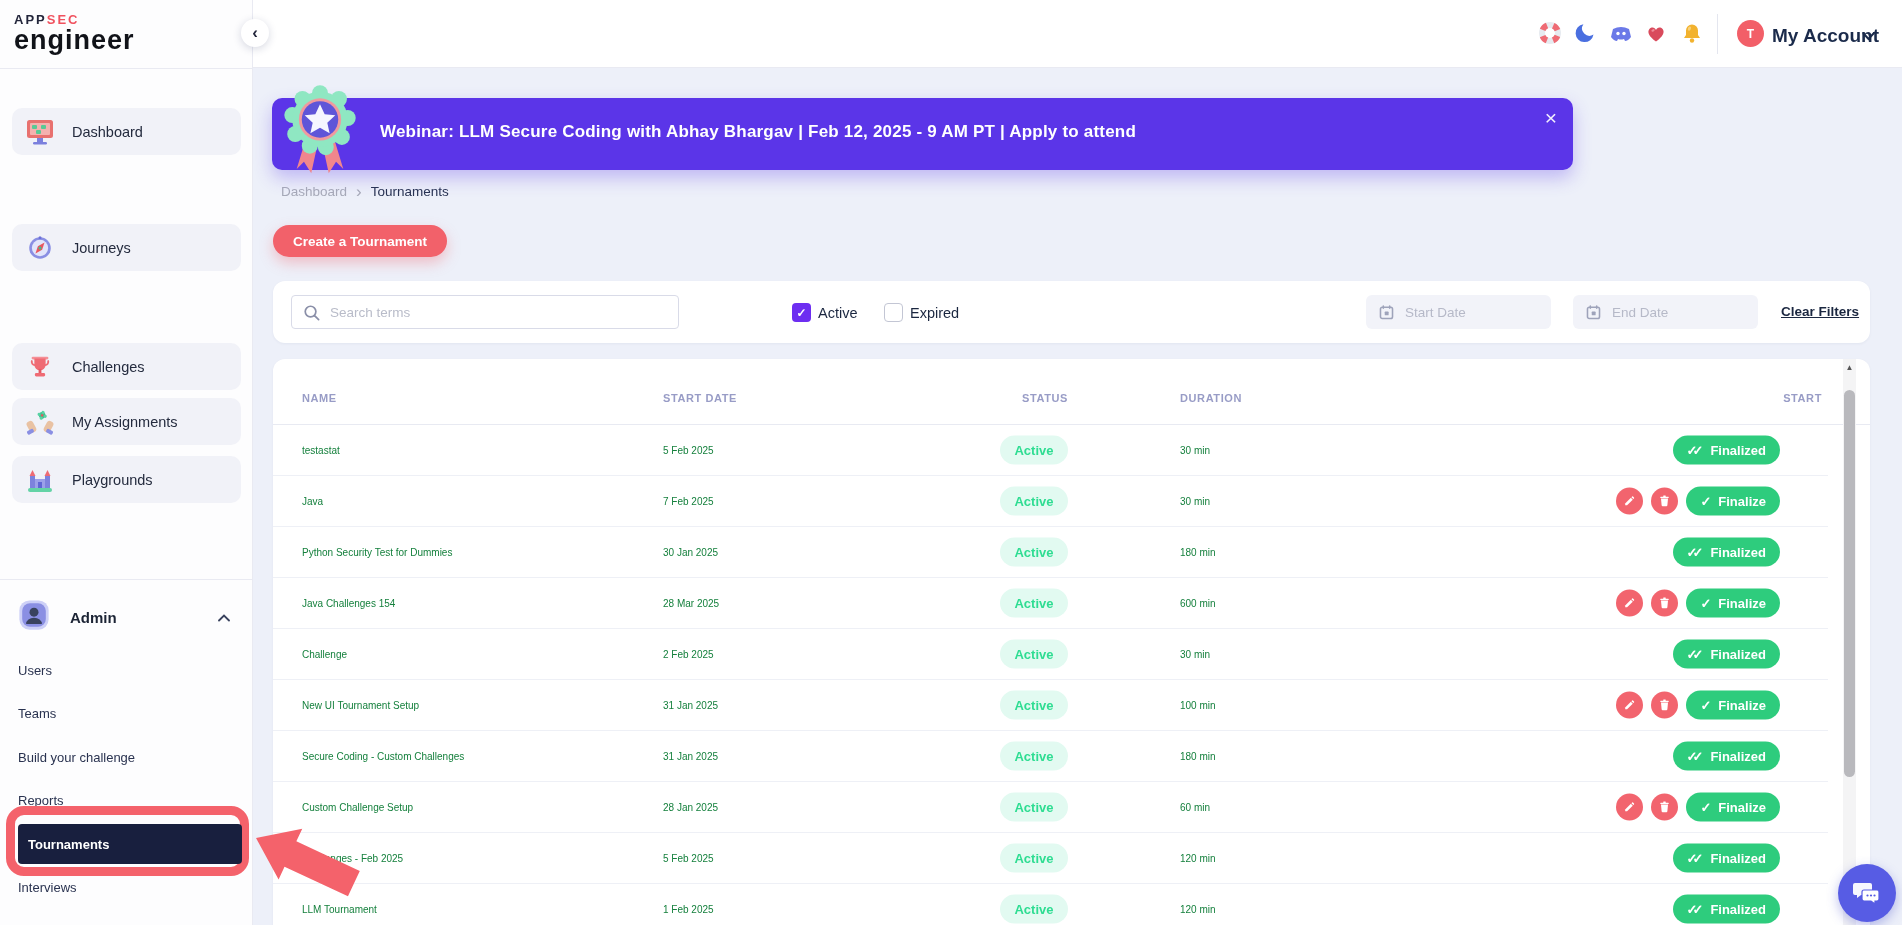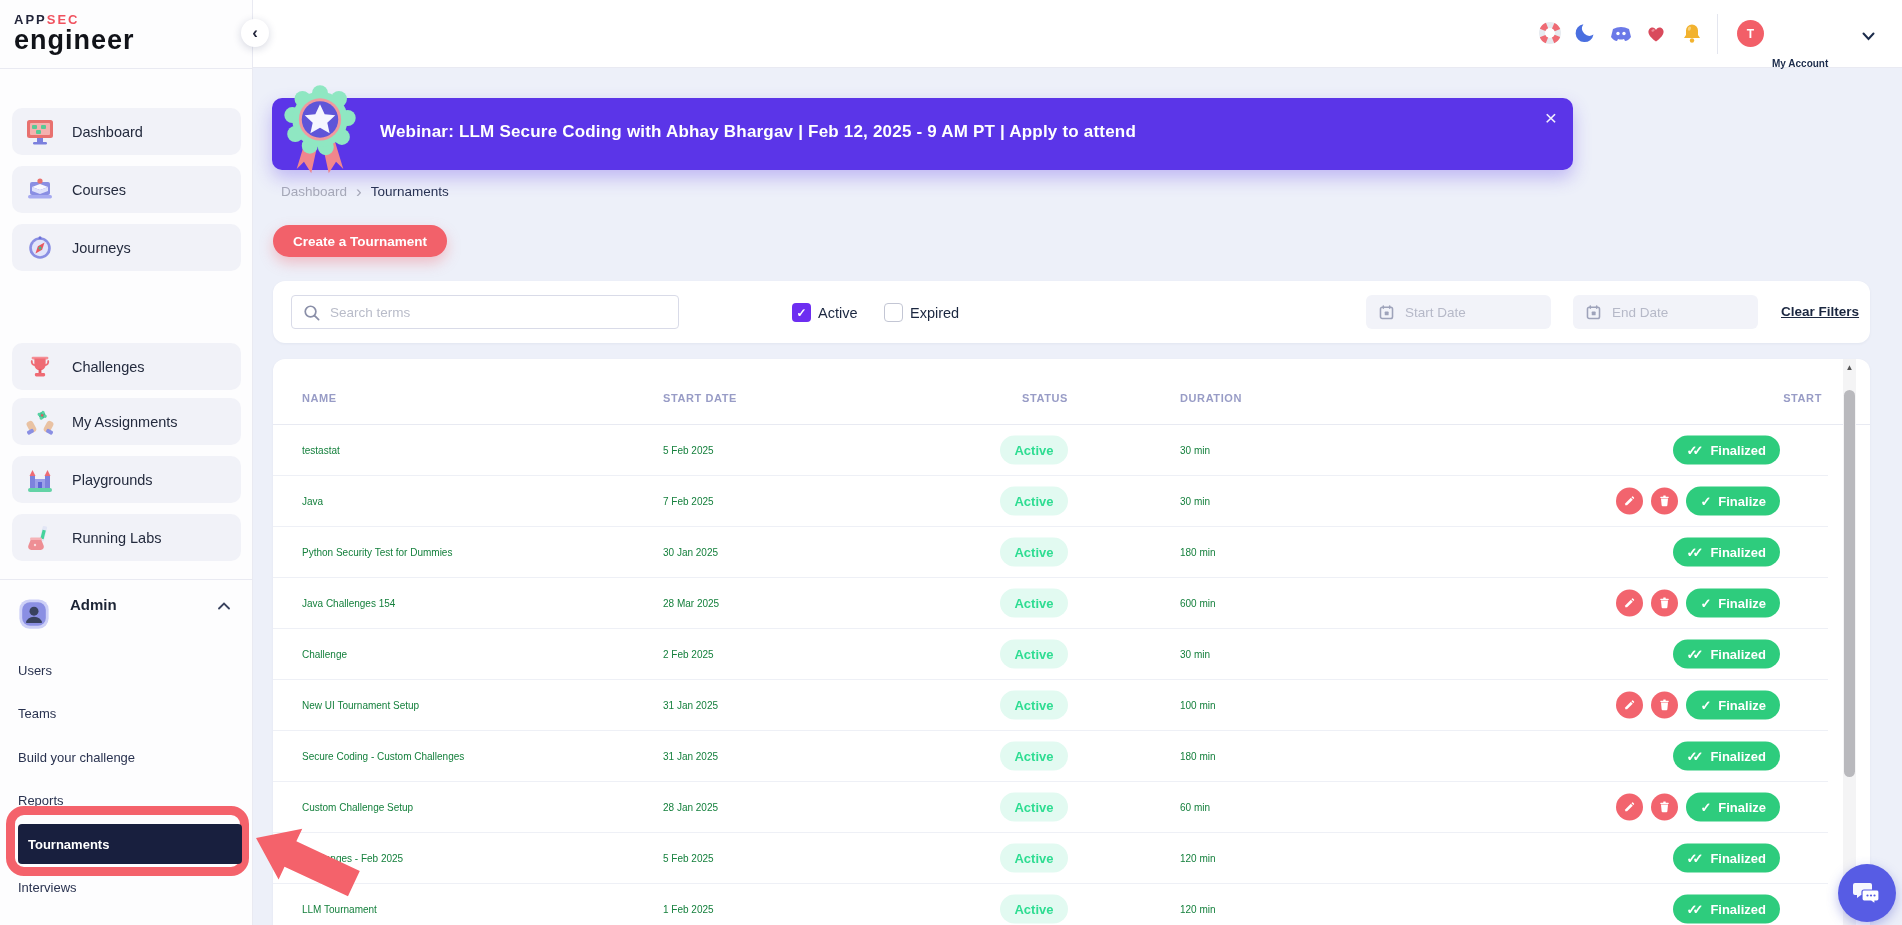--- a/index.html
+++ b/index.html
@@ -10,38 +10,38 @@
   .sidebar { position:absolute; left:0; top:0; width:253px; height:925px; background:#fdfdfe; border-right:1px solid #e9eaf2; z-index:5; }
   .logo { position:absolute; left:14px; top:12px; }
   .logo-top { font-size:13px; letter-spacing:2px; font-weight:600; color:#23263b; }
   .logo-top .sec { color:#f0525f; }
   .logo-main { font-size:27px; font-weight:800; color:#111319; letter-spacing:1px; margin-top:-2px; }
   .side-divider { position:absolute; left:0; top:68px; width:253px; border-top:1px solid #e9eaf2; }
   .nav-item { position:absolute; left:12px; width:229px; height:47px; background:#f1f2f8; border-radius:10px; display:flex; align-items:center; cursor:pointer; }
   .nav-item .nicon { width:36px; height:36px; margin-left:10px; display:flex; align-items:center; justify-content:center; }
   .nav-item .nlabel { margin-left:14px; font-size:14.5px; color:#242b3e; font-weight:500; }
   .divider2 { position:absolute; left:0; top:579px; width:253px; border-top:1px solid #e9eaf2; }
-  .admin-row { position:absolute; left:16px; top:596px; width:222px; height:42px; display:flex; align-items:flex-start; cursor:pointer; }
+  .admin-row { position:absolute; left:16px; top:596px; width:222px; height:42px; display:flex; align-items:center; cursor:pointer; }
   .admin-row .alabel { margin-left:18px; font-size:15px; font-weight:700; color:#1c2435; }
   .admin-row .achev { margin-left:auto; margin-right:8px; }
   .sub-item { position:absolute; left:18px; font-size:13px; color:#2a3350; cursor:pointer; }
 
   
   .tour-ring { position:absolute; left:6px; top:806px; width:243px; height:70px; border:9px solid #f4626b; border-radius:18px; z-index:40; pointer-events:none; }
   .tour-box { position:absolute; left:18px; top:824px; width:224px; height:40px; background:#181f3e; border-radius:4px; display:flex; align-items:center; z-index:41; cursor:pointer; }
   .tour-box span { color:#ffffff; font-weight:700; font-size:13px; margin-left:10px; }
 
   .collapse-btn { position:absolute; left:241px; top:19px; width:28px; height:28px; border-radius:50%; background:#ffffff; border:none; box-shadow:0 2px 8px rgba(30,40,90,.18); z-index:20; font-size:17px; font-weight:700; color:#23263b; cursor:pointer; line-height:26px; }
 
   
   .topbar { position:absolute; left:253px; top:0; width:1649px; height:68px; background:#ffffff; border-bottom:1px solid #e9eaf2; z-index:4; }
   .hicon { position:absolute; top:21px; width:24px; height:24px; background:none; border:none; cursor:pointer; padding:0; }
   .hdr-divider { position:absolute; left:1717px; top:14px; height:40px; border-left:1px solid #e4e6ef; }
   .avatar { position:absolute; left:1737px; top:20px; width:27px; height:27px; border-radius:50%; background:#f25f68; color:#fff; font-size:12px; font-weight:700; display:flex; align-items:center; justify-content:center; }
-  .account-label { position:absolute; left:1772px; top:25px; font-size:10px; font-weight:700; color:#1b2b4b; cursor:pointer;margin-top:33px; }
+  .account-label { position:absolute; left:1772px; top:25px; font-size:19px; font-weight:700; color:#1b2b4b; cursor:pointer; }
   .account-chev { position:absolute; left:1862px; top:27px; }
 
   
   .banner { position:absolute; left:272px; top:98px; width:1301px; height:72px; background:#5b35e8; border-radius:10px; box-shadow:0 8px 18px rgba(86,53,232,.30); z-index:6; }
   .banner-text { position:absolute; left:108px; top:0; height:68px; display:flex; align-items:center; color:#ffffff; font-size:17px; font-weight:700; letter-spacing:.2px; }
   .banner-close { position:absolute; right:16px; top:8px; background:none; border:none; color:#ffffff; font-size:21px; cursor:pointer; opacity:.92; }
   .medal { position:absolute; left:4px; top:-15px; z-index:7; }
 
   
   .breadcrumb { position:absolute; left:281px; top:184px; font-size:13.5px; display:flex; align-items:center; gap:9px; }
@@ -106,32 +106,20 @@
           <rect x="3" y="4" width="26" height="18" rx="2.5" fill="#e8716f"></rect>
           <rect x="6" y="7" width="20" height="12" rx="1" fill="#f4b1af"></rect>
           <rect x="8" y="9" width="5" height="4" rx="1" fill="#58c995"></rect>
           <rect x="17" y="9" width="5" height="4" rx="1" fill="#58c995"></rect>
           <rect x="12" y="14" width="5" height="4" rx="1" fill="#58c995"></rect>
           <rect x="13" y="22" width="6" height="4" fill="#7b80dd"></rect>
           <rect x="9" y="26" width="14" height="2.5" rx="1.2" fill="#7b80dd"></rect>
         </svg>
       </span>
     <span class="nlabel">Dashboard</span>
-  </div>
-  <div class="nav-item" style="top:166px">
-    <span class="nicon">
-        <svg width="32" height="32" viewBox="0 0 32 32">
-          <rect x="6" y="8" width="20" height="13" rx="2" fill="#8a8fe3"></rect>
-          <polygon points="16,10 8,13 16,16 24,13" fill="#f7f8ff"></polygon>
-          <polygon points="16,16 8,13 8,17 16,20 24,17 24,13" fill="#dfe2fb"></polygon>
-          <circle cx="16" cy="7" r="2.6" fill="#e8716f"></circle>
-          <rect x="4" y="21" width="24" height="3.4" rx="1.7" fill="#a6aaf0"></rect>
-        </svg>
-      </span>
-    <span class="nlabel">Courses</span>
   </div>
   <div class="nav-item" style="top:224px">
     <span class="nicon">
         <svg width="30" height="30" viewBox="0 0 32 32">
           <circle cx="16" cy="16" r="11.5" fill="#8a8fe3"></circle>
           <circle cx="16" cy="16" r="8.7" fill="#e2e5fb"></circle>
           <polygon points="16,8.5 19,16 16,23.5 13,16" fill="#e8575f" transform="rotate(40 16 16)"></polygon>
           <circle cx="16" cy="16" r="1.6" fill="#3fbf8e"></circle>
           <circle cx="16" cy="5" r="1.6" fill="#6b70d8"></circle>
         </svg>
@@ -176,34 +164,20 @@
           <rect x="6" y="12" width="5" height="12" fill="#7d82dd"></rect>
           <rect x="21" y="12" width="5" height="12" fill="#7d82dd"></rect>
           <rect x="11" y="15" width="10" height="9" fill="#9ba0ea"></rect>
           <polygon points="5.5,12 8.5,6 11.5,12" fill="#ef6b74"></polygon>
           <polygon points="20.5,12 23.5,6 26.5,12" fill="#ef6b74"></polygon>
           <rect x="14" y="18" width="4" height="6" fill="#5f66d4"></rect>
           <rect x="4" y="24" width="24" height="4" rx="2" fill="#63d3a6"></rect>
         </svg>
       </span>
     <span class="nlabel">Playgrounds</span>
-  </div>
-  <div class="nav-item" style="top:514px">
-    <span class="nicon">
-        <svg width="32" height="32" viewBox="0 0 32 32">
-          <g transform="rotate(14 19 12)">
-            <rect x="17" y="4" width="4.5" height="15" rx="1" fill="#e2e6f5"></rect>
-            <rect x="17.6" y="8" width="3.3" height="9" fill="#45d39c"></rect>
-          </g>
-          <path d="M7 17 h10 l2.6 6.5 a3.2 3.2 0 0 1 -3 4.5 h-9.2 a3.2 3.2 0 0 1 -3 -4.5 z" fill="#ee8e94"></path>
-          <rect x="6" y="15.5" width="12" height="2.6" rx="1.3" fill="#f5b3b7"></rect>
-          <circle cx="11" cy="23" r="1.2" fill="#fff" opacity=".7"></circle>
-        </svg>
-      </span>
-    <span class="nlabel">Running Labs</span>
   </div>
 
   <div class="divider2"></div>
 
   <div class="admin-row">
     <span><svg width="36" height="36" viewBox="0 0 32 32">
           <rect x="3" y="3" width="26" height="26" rx="9" fill="#cdd0f7"></rect>
           <rect x="5.5" y="5.5" width="21" height="21" rx="7" fill="#8a8fe3"></rect>
           <circle cx="16" cy="13.5" r="4" fill="#39425e"></circle>
           <path d="M9 24 a7 5.5 0 0 1 14 0 z" fill="#39425e"></path>

